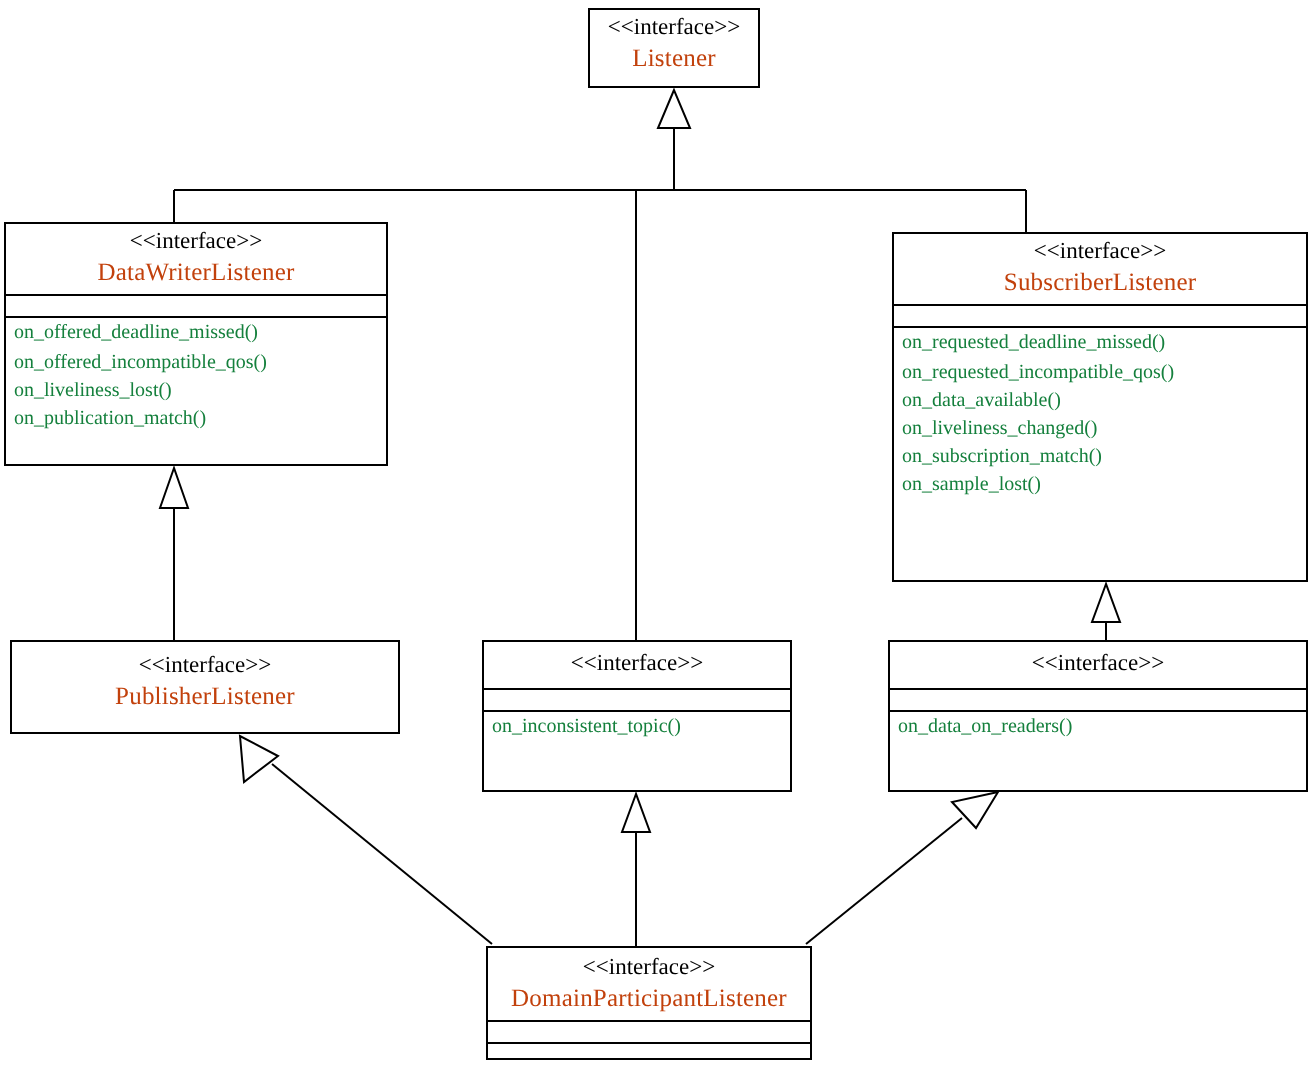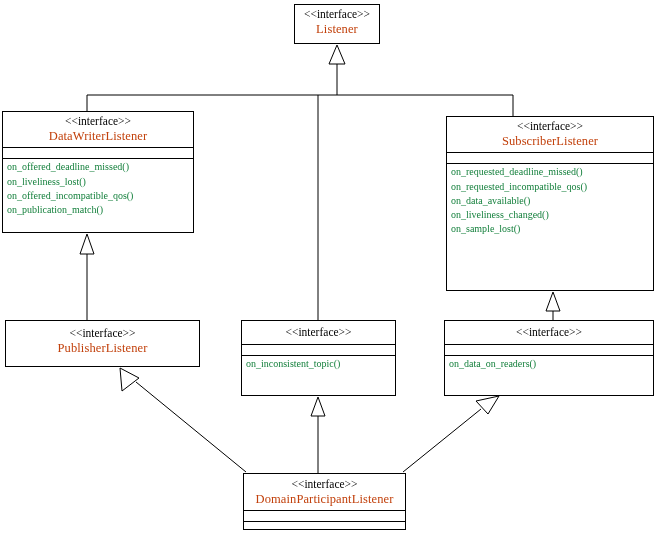--- a/index.html
+++ b/index.html
@@ -122,37 +122,38 @@
   </div>
 
   <div class="uml-class" style="left:2px; top:111px; width:192px; height:122px;">
     <div class="compartment-header">
       <div class="stereotype">&lt;&lt;interface&gt;&gt;</div>
       <div class="class-name">DataWriterListener</div>
     </div>
     <div class="compartment empty-small"></div>
     <div class="compartment ops">
       <div class="op">on_offered_deadline_missed()</div>
+      <div class="op">on_offered_incompatible_qos()</div>
       <div class="op">on_liveliness_lost()</div>
-      <div class="op">on_offered_incompatible_qos()</div>
       <div class="op">on_publication_match()</div>
     </div>
   </div>
 
   <div class="uml-class" style="left:446px; top:116px; width:208px; height:175px;">
     <div class="compartment-header">
       <div class="stereotype">&lt;&lt;interface&gt;&gt;</div>
       <div class="class-name">SubscriberListener</div>
     </div>
     <div class="compartment empty-small"></div>
     <div class="compartment ops">
       <div class="op">on_requested_deadline_missed()</div>
       <div class="op">on_requested_incompatible_qos()</div>
       <div class="op">on_data_available()</div>
       <div class="op">on_liveliness_changed()</div>
+      <div class="op">on_subscription_match()</div>
       <div class="op">on_sample_lost()</div>
     </div>
   </div>
 
   <div class="uml-class" style="left:5px; top:320px; width:195px; height:47px;">
     <div class="compartment-header" style="padding-top:6px;">
       <div class="stereotype">&lt;&lt;interface&gt;&gt;</div>
       <div class="class-name">PublisherListener</div>
     </div>
   </div>

